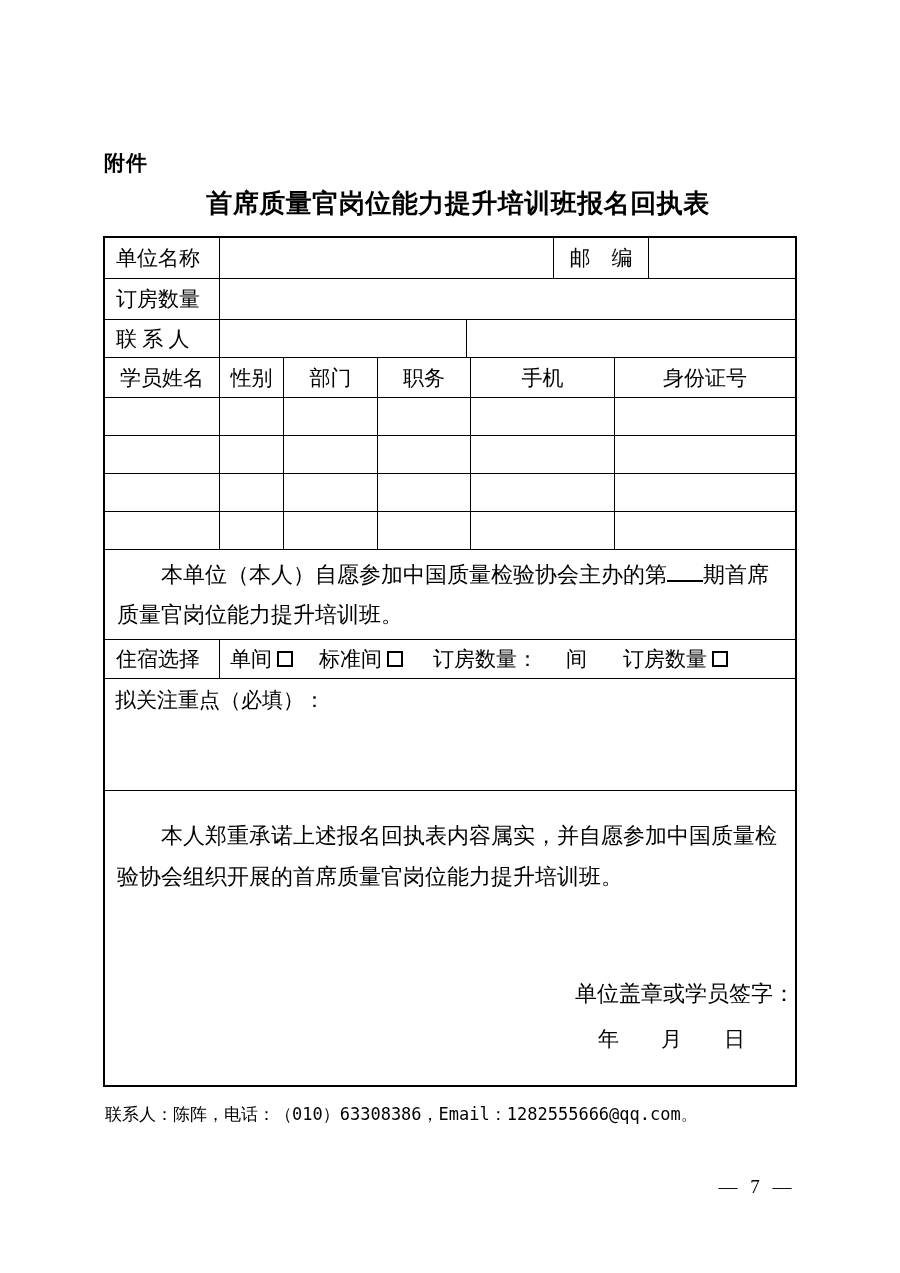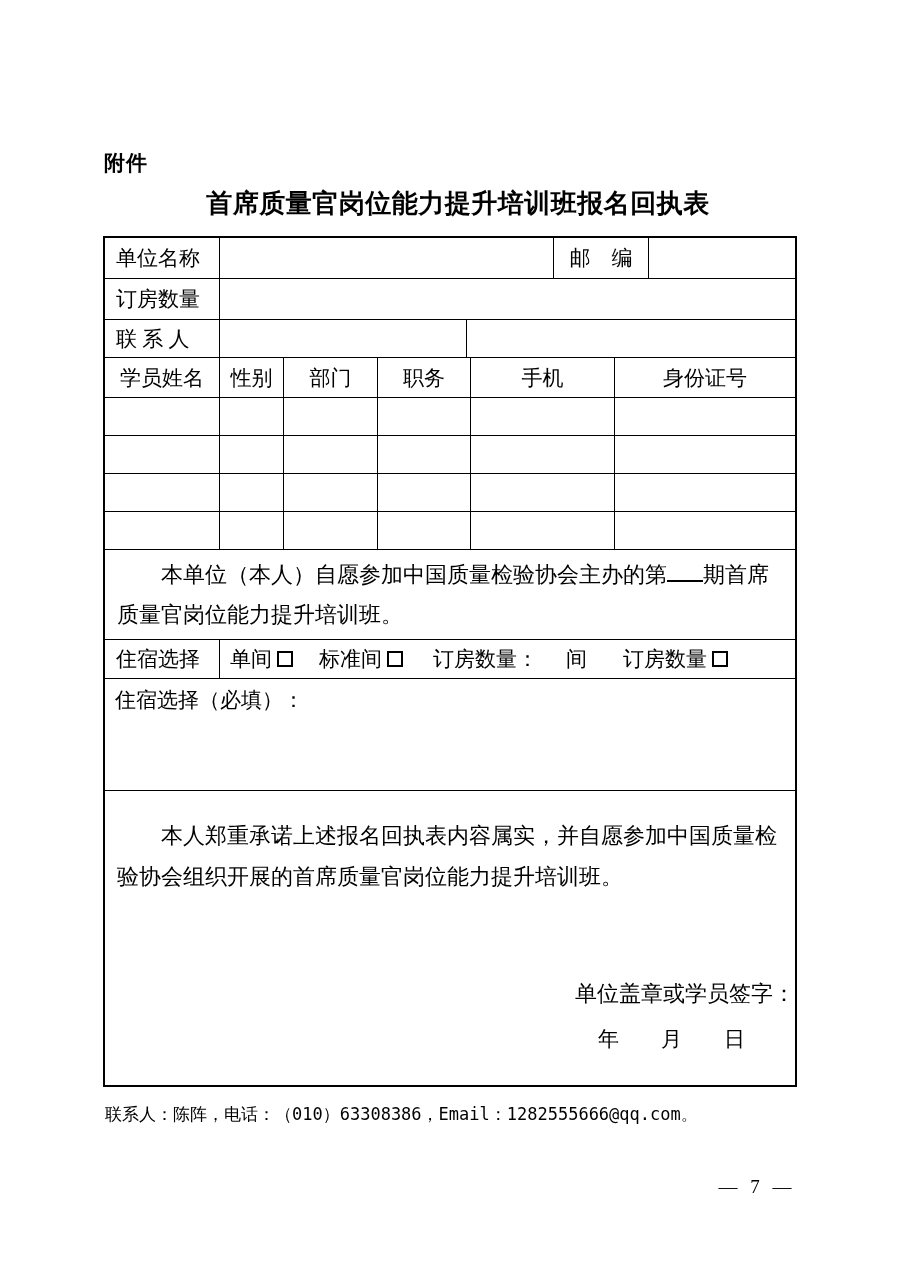--- a/index.html
+++ b/index.html
@@ -155,21 +155,21 @@
           <span class="cb"></span>
         <span class="seg gap30">订房数量：</span>
         <span class="seg gap28">间</span>
         <span class="seg gap36">订房数量</span>
           <span class="cb"></span>
       </div>
     </div>
 
     <div class="row" style="height:112px">
       <div class="cell flex1 focus-cell">
-        <span>住宿选择（必填）：</span>
+        <span>拟关注重点（必填）：</span>
       </div>
     </div>
 
     <div class="row" style="height:258px">
       <div class="cell flex1 pledge-cell">
         <div class="pledge">本人郑重承诺上述报名回执表内容属实，并自愿参加中国质量检验协会组织开展的首席质量官岗位能力提升培训班。</div>
         <div class="sig">单位盖章或学员签字：</div>
         <div class="dateline">年　　月　　日</div>
       </div>
     </div>

